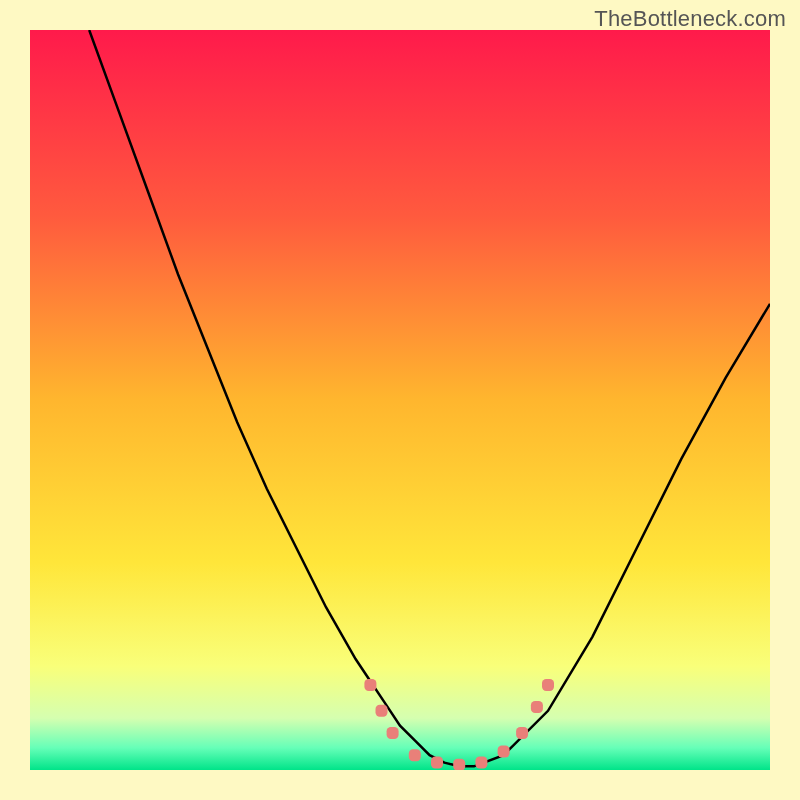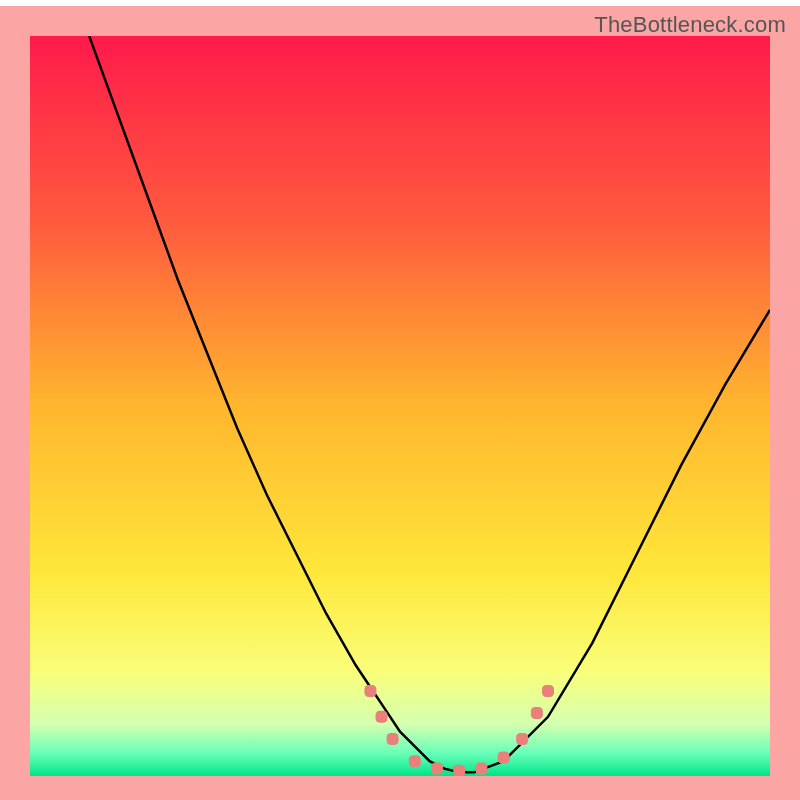--- a/index.html
+++ b/index.html
@@ -6,22 +6,21 @@
     margin: 0;
     padding: 0;
     width: 800px;
     height: 800px;
     overflow: hidden;
     font-family: Arial, Helvetica, sans-serif;
   }
   .frame {
     position: absolute;
     inset: 0;
-    background: #fca5a5;
-    margin-top: 6px;
+    background: #fef9c3;
   }
   .plot {
     position: absolute;
     left: 30px;
     top: 30px;
     width: 740px;
     height: 740px;
     overflow: hidden;
   }
   .attribution {

